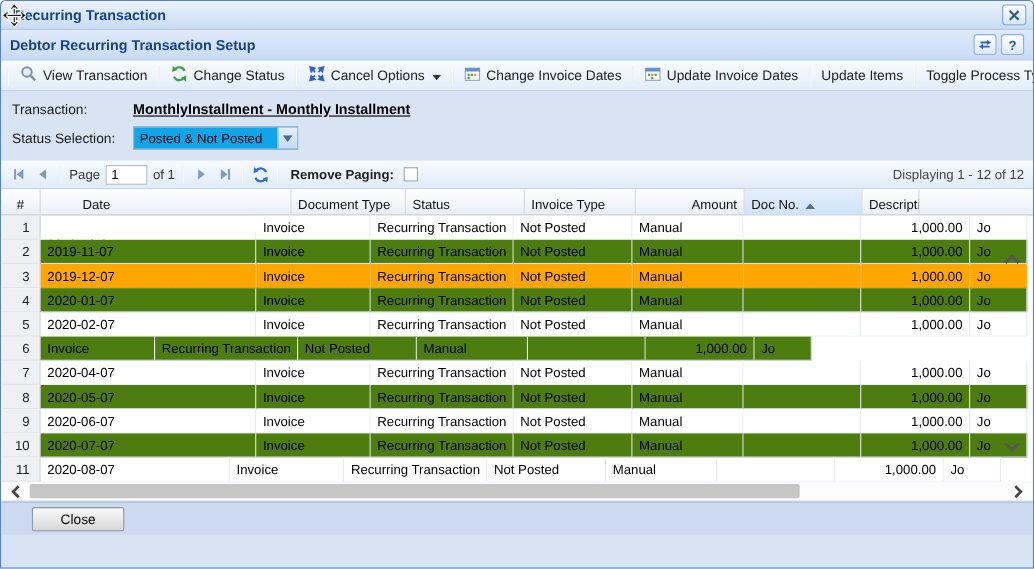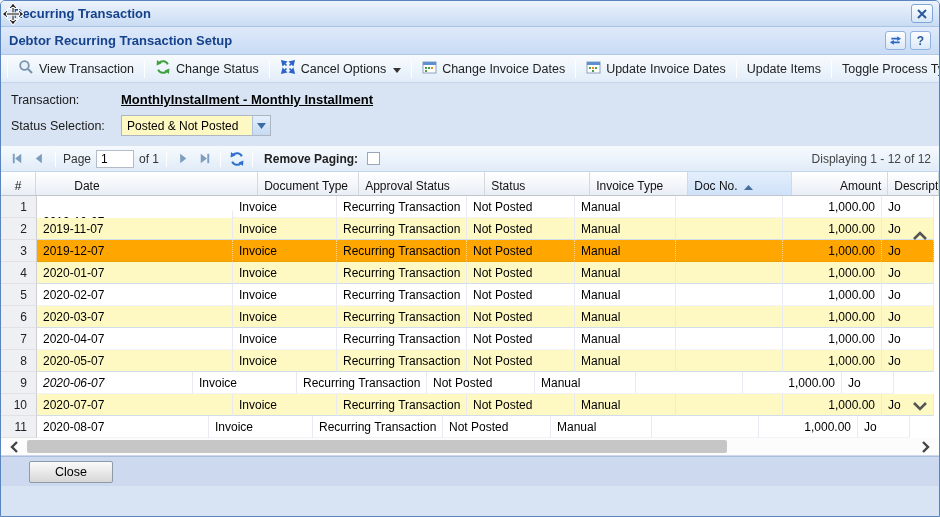--- a/index.html
+++ b/index.html
@@ -37,21 +37,21 @@
              display:flex; align-items:center; padding:0 4px; font-size:12.5px; color:#222; }
   .tbtn { display:flex; align-items:center; gap:5px; padding:3px 8px; border-radius:3px; cursor:pointer; white-space:nowrap; }
   .tsep { width:1px; height:18px; background:#c3d2e5; border-right:1px solid #fff; margin:0 2px; }
   .caret { margin-left:2px; }
 
   
   .formarea { height:63px; background:#d8e3f3; padding:9px 0 0 10px; font-size:12.5px; color:#1a1a1a; }
   .frow { display:flex; align-items:center; margin-bottom:8px; }
   .flabel { width:110px; }
   .fvalue { font-weight:bold; font-size:13px; color:#000;text-decoration:underline; }
-  .combo { width:150px; height:21px; background:#fef9c3; border:1px solid #aeb6c2; display:flex; align-items:center; }
+  .combo { width:150px; height:21px; background:#0ea5e9; border:1px solid #aeb6c2; display:flex; align-items:center; }
   .combo-text { flex:1; padding-left:5px; font-size:12px; color:#000; white-space:nowrap; overflow:hidden; }
   .combo-trigger { width:18px; height:100%; border-left:1px solid #aec4de; background:linear-gradient(#e5effc,#c6daf3);
                    display:flex; align-items:center; justify-content:center; cursor:pointer; }
 
   
   .pagingbar { height:26px; background:linear-gradient(#f6fafd,#e1ecf8); border-bottom:1px solid #c3d5ea;
                display:flex; align-items:center; padding:0 8px; gap:5px; font-size:12px; color:#333; }
   .pbtn { width:17px; height:17px; display:flex; align-items:center; justify-content:center; cursor:pointer; }
   .psep { width:1px; height:16px; background:#c9d6e6; border-right:1px solid #fff; margin:0 2px; }
   .page-input { width:38px; height:18px; border:1px solid #b5bcc9; font-size:12px; padding-left:4px;
@@ -67,21 +67,21 @@
            white-space:nowrap; overflow:hidden; height:100%; display:flex; align-items:center; cursor:pointer; }
   .hcell.sorted { background:linear-gradient(#e4effc,#cfe2f8); }
   .hcell.al-right { justify-content:flex-end; }
   .hcell.al-center { justify-content:center; }
   .grid-body { height:242px; background:#fff; overflow:hidden; }
   .grow { display:flex; height:22px; cursor:pointer; }
   .cell { border-right:1px solid #e7ebf1; border-bottom:1px solid #f1f3f7; padding:4px 6px 0 6px; font-size:12px;
           color:#000; white-space:nowrap; overflow:hidden; height:100%; background:#fff; }
   .cell.rownum { background:#eef0f3; border-right:1px solid #cfcfcf; border-bottom:1px solid #e2e2e2;
                  color:#222; text-align:right; padding-right:9px; }
-  .grow.alt .cell:not(.rownum) { background:#fef9c3; border-bottom-color:#d2ddeb; }
+  .grow.alt .cell:not(.rownum) { background:#4d7c0f; border-bottom-color:#d2ddeb; }
   .grow.selected .cell:not(.rownum) { border-bottom:1px dotted #e09b00; border-right:1px dotted #ffd47a; }
   .al-right { text-align:right; }
   .al-center { text-align:center; }
   .vchevron { position:absolute; right:9px; width:20px; height:18px; z-index:5; cursor:pointer; }
   .vchevron.up { top:56px; } .vchevron.down { top:226px; }
 
   
   .hscroll { height:18px; background:#fcfcfd; display:flex; align-items:center; padding:0 8px; gap:8px;
              border-bottom:1px solid #cdd9ea; }
   .htrack { flex:1; height:13px; position:relative; cursor:pointer; }
@@ -291,37 +291,34 @@
     <div class="grid-header" id="gridHeader">
         <div class="hcell al-center" style="width: 36px;">
           <span>#</span>
         </div>
         <div class="hcell" style="width: 196px; margin-left: 32px;">
           <span>Date</span>
         </div>
         <div class="hcell" style="width: 104px;">
           <span>Document Type</span>
         </div>
-        <div class="hcell" style="width: 130px;">
-          <span>Approval Status</span>
-        </div>
         <div class="hcell" style="width: 108px;">
           <span>Status</span>
         </div>
         <div class="hcell" style="width: 101px;">
           <span>Invoice Type</span>
+        </div>
+        <div class="hcell al-right" style="width: 99px;">
+          <span>Amount</span>
         </div>
         <div class="hcell sorted" style="width: 107px;">
           <span>Doc No.</span>
           <span style="margin-left: 6px;"><svg width="9" height="5" viewBox="0 0 9 5">
               <polygon points="4.5,0 9,5 0,5" fill="#4a6e9e"></polygon>
             </svg></span>
-        </div>
-        <div class="hcell al-right" style="width: 99px;">
-          <span>Amount</span>
         </div>
         <div class="hcell" style="width: 52px;">
           <span>Description</span>
         </div>
       </div>
     <div class="grid-body" id="gridBody">
         <div class="grow">
           <div class="cell rownum" style="width: 36px;">1</div>
           <div class="cell" style="width: 196px; margin-top: 15px;">2019-10-07</div>
           <div class="cell" style="width: 104px;">Invoice</div>
@@ -371,21 +368,20 @@
           <div class="cell" style="width: 104px;">Invoice</div>
           <div class="cell" style="width: 130px;">Recurring Transaction</div>
           <div class="cell" style="width: 108px;">Not Posted</div>
           <div class="cell" style="width: 101px;">Manual</div>
           <div class="cell" style="width: 107px;"></div>
           <div class="cell al-right" style="width: 99px;">1,000.00</div>
           <div class="cell" style="width: 52px;">Jo</div>
         </div>
         <div class="grow alt">
           <div class="cell rownum" style="width: 36px;">6</div>
-          <div class="cell" style="width: 196px;">2020-03-07</div>
           <div class="cell" style="width: 104px;">Invoice</div>
           <div class="cell" style="width: 130px;">Recurring Transaction</div>
           <div class="cell" style="width: 108px;">Not Posted</div>
           <div class="cell" style="width: 101px;">Manual</div>
           <div class="cell" style="width: 107px;"></div>
           <div class="cell al-right" style="width: 99px;">1,000.00</div>
           <div class="cell" style="width: 52px;">Jo</div>
         </div>
         <div class="grow">
           <div class="cell rownum" style="width: 36px;">7</div>
@@ -404,21 +400,21 @@
           <div class="cell" style="width: 104px;">Invoice</div>
           <div class="cell" style="width: 130px;">Recurring Transaction</div>
           <div class="cell" style="width: 108px;">Not Posted</div>
           <div class="cell" style="width: 101px;">Manual</div>
           <div class="cell" style="width: 107px;"></div>
           <div class="cell al-right" style="width: 99px;">1,000.00</div>
           <div class="cell" style="width: 52px;">Jo</div>
         </div>
         <div class="grow">
           <div class="cell rownum" style="width: 36px;">9</div>
-          <div class="cell" style="width: 156px; font-style: italic;">2020-06-07</div>
+          <div class="cell" style="width: 196px;">2020-06-07</div>
           <div class="cell" style="width: 104px;">Invoice</div>
           <div class="cell" style="width: 130px;">Recurring Transaction</div>
           <div class="cell" style="width: 108px;">Not Posted</div>
           <div class="cell" style="width: 101px;">Manual</div>
           <div class="cell" style="width: 107px;"></div>
           <div class="cell al-right" style="width: 99px;">1,000.00</div>
           <div class="cell" style="width: 52px;">Jo</div>
         </div>
         <div class="grow alt">
           <div class="cell rownum" style="width: 36px;">10</div>

